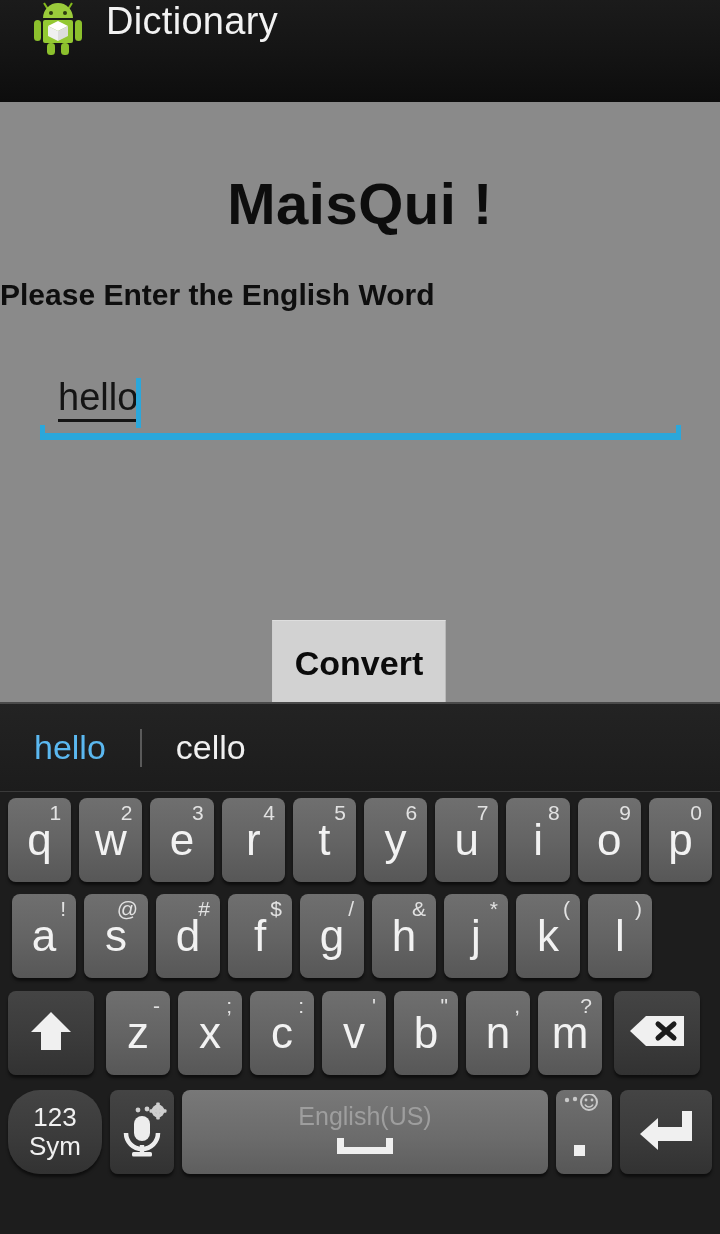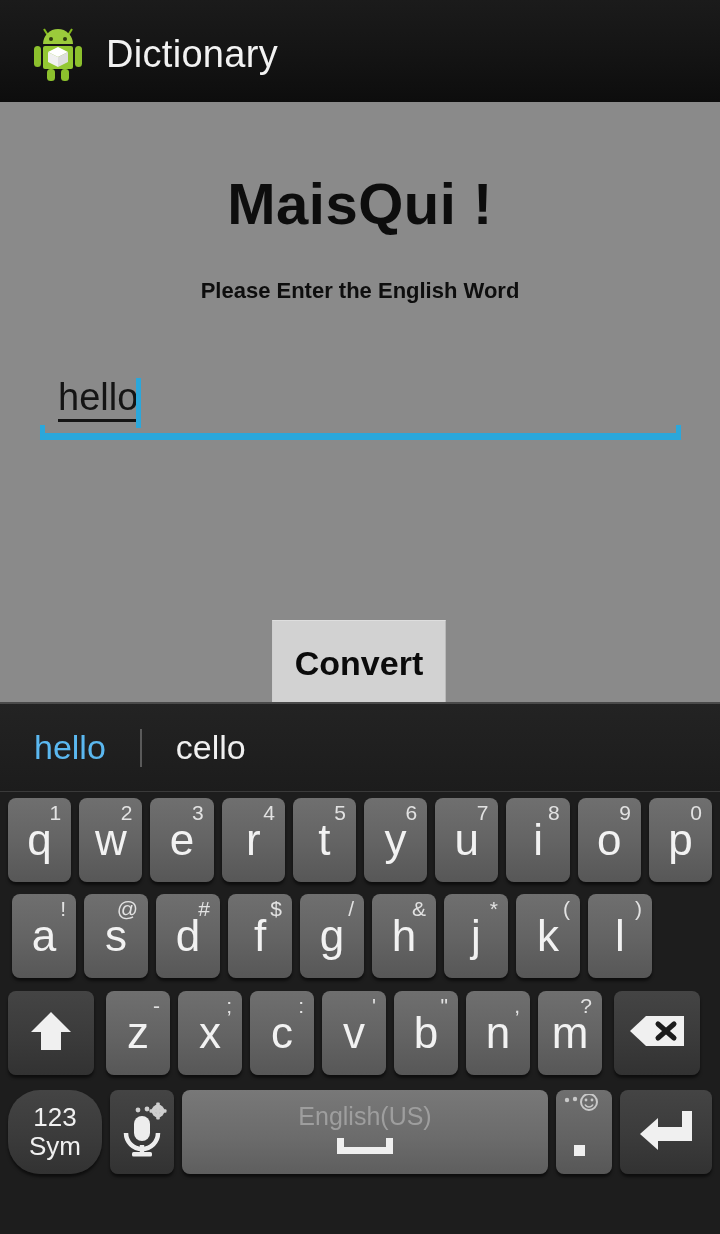--- a/index.html
+++ b/index.html
@@ -9,37 +9,37 @@
     background: #8a8a8a;
     overflow: hidden;
   }
   #screen { position: relative; width: 720px; height: 1234px; background: #8a8a8a; }
 
   
   #actionbar {
     position: absolute; left: 0; top: 0; width: 720px; height: 110px;
     background: linear-gradient(180deg, #1b1b1b 0%, #141414 50%, #0c0c0c 100%);
     border-bottom: 2px solid #3d3d3d;
-    display: flex; align-items: center;
+    display: flex; align-items: flex-start;
   }
   #app-icon { width: 52px; height: 56px; margin-left: 32px; position: relative; flex: 0 0 auto; }
   #app-title {
     color: #f2f2f2; font-size: 38px; font-weight: 400; margin-left: 22px;
     letter-spacing: 0.3px;
   }
 
   
   #content { position: absolute; left: 0; top: 102px; width: 720px; height: 600px; background: #8a8a8a; }
   #heading {
     position: absolute; top: 68px; width: 720px; text-align: center;
     font-size: 58px; font-weight: bold; color: #0d0d0d; letter-spacing: 0.5px;
   }
   #subheading {
-    position: absolute; top: 176px; width: 720px; text-align: center;
-    font-size: 22px; font-weight: bold; color: #0e0e0e;
+    position: absolute; top: 176px; width: 720px; 
+    font-size: 30px; font-weight: bold; color: #0e0e0e;
   }
   #input-wrap { position: absolute; left: 40px; top: 268px; width: 641px; height: 70px; }
   #input-text {
     position: absolute; left: 18px; bottom: 18px;
     font-size: 38px; color: #141414;
     border-bottom: 3px solid #141414; line-height: 1.05; padding-bottom: 1px;
   }
   #caret {
     position: absolute; left: 96px; bottom: 12px; width: 5px; height: 50px;
     background: #2ba7db;

